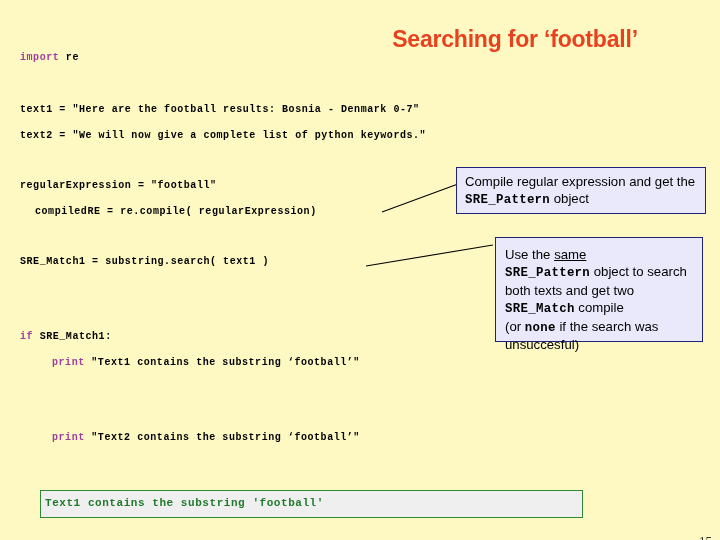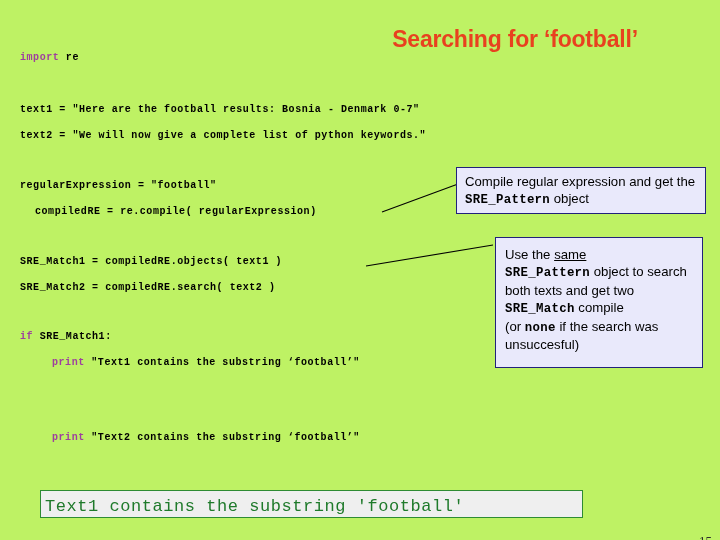--- a/index.html
+++ b/index.html
@@ -4,21 +4,21 @@
 <style>
   html, body {
     margin: 0;
     padding: 0;
     background: #ffffff;
   }
   #slide {
     position: relative;
     width: 720px;
     height: 540px;
-    background: #bef264;
+    background: #fef9c3;
     overflow: hidden;
     font-family: "Liberation Sans", sans-serif;
   }
 
   
   #slide-title {
     position: absolute;
     left: 345px;
     top: 26px;
     width: 340px;
@@ -74,21 +74,21 @@
     left: 456px;
     top: 167px;
     width: 250px;
     height: 47px;
     padding: 5px 7px 0 8px;
   }
   #callout-reuse {
     left: 495px;
     top: 237px;
     width: 208px;
-    height: 131px;
+    height: 105px;
     padding: 8px 6px 16px 9px;
   }
 
   
   .connector {
     position: absolute;
     left: 0;
     top: 0;
     width: 720px;
     height: 540px;
@@ -104,22 +104,22 @@
     height: 28px;
     background: #efefef;
     border: 1.6px solid #2e8b33;
     box-sizing: border-box;
   }
   #output-text {
     position: absolute;
     left: 45px;
     top: 497px;
     font-family: "Liberation Mono", "DejaVu Sans Mono", monospace;
-    font-size: 17px;
-    font-weight: normal;
+    font-size: 11px;
+    font-weight: bold;
     color: #1f7a2b;
     letter-spacing: 0.55px;
     white-space: pre;
   }
 
   
   #page-number {
     position: absolute;
     right: 8px;
     top: 512px;
@@ -137,22 +137,21 @@
   <div id="slide-title">Searching for ‘football’</div>
 
   <div class="code-line" style="left:20px; top:52px;"><span class="kw">import</span><span> re</span></div>
 
   <div class="code-line" style="left:20px; top:104px;">text1 = "Here are the football results: Bosnia - Denmark 0-7"</div>
   <div class="code-line" style="left:20px; top:130px;">text2 = "We will now give a complete list of python keywords."</div>
 
   <div class="code-line" style="left:20px; top:180px;">regularExpression = "football"</div>
   <div class="code-line" style="left:20px; top:206px;margin-left:15px;">compiledRE = re.compile( regularExpression)</div>
 
-  <div class="code-line" style="left:20px; top:256px;">SRE_Match1 = compiledRE.objects( text1 )</div>
-  <div class="code-line" style="left:20px; top:282px;">SRE_Match2 = compiledRE.search( text2 )</div>
+  <div class="code-line" style="left:20px; top:256px;">SRE_Match1 = substring.search( text1 )</div>
 
   <div class="code-line" style="left:20px; top:331px;"><span class="kw">if</span><span> SRE_Match1:</span></div>
   <div class="code-line" style="left:52px; top:357px;"><span class="kw">print</span><span> "Text1 contains the substring ‘football’"</span></div>
 
   <div class="code-line" style="left:52px; top:432px;"><span class="kw">print</span><span> "Text2 contains the substring ‘football’"</span></div>
 
   <svg class="connector" viewBox="0 0 720 540" xmlns="http://www.w3.org/2000/svg">
     <line x1="382" y1="212" x2="458" y2="184" stroke="#000000" stroke-width="1.1"></line>
     <line x1="366" y1="266" x2="493" y2="245" stroke="#000000" stroke-width="1.1"></line>
   </svg>

